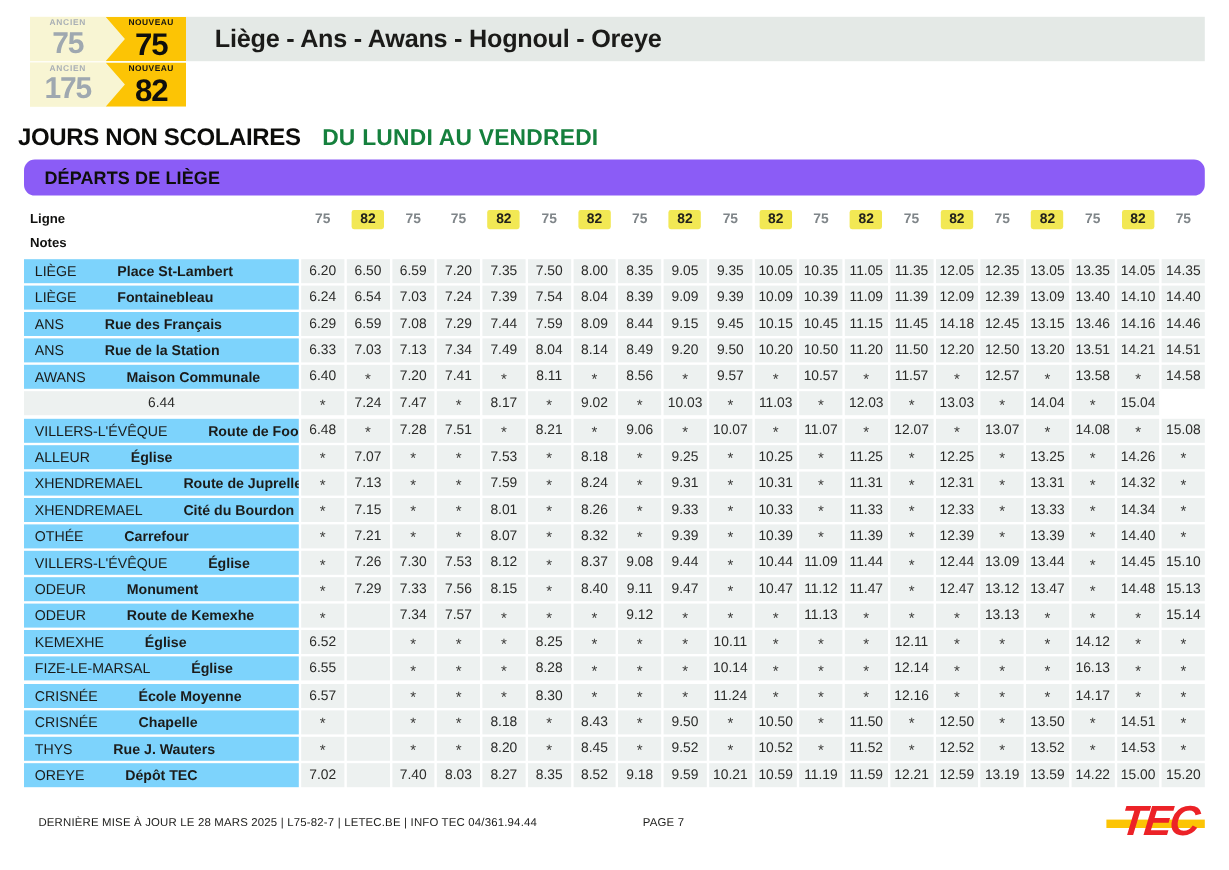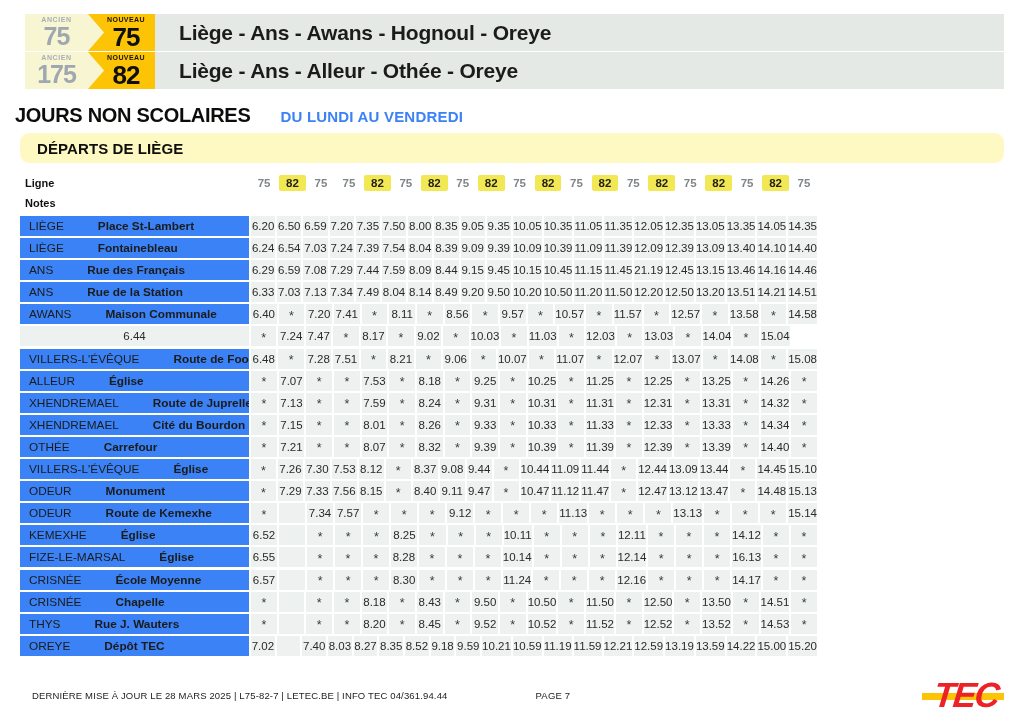--- a/index.html
+++ b/index.html
@@ -17,49 +17,49 @@
   .ancien-label{font-size:7px;font-weight:700;color:#A9AFB5;letter-spacing:.6px;margin-bottom:1px;}
   .ancien-num{font-size:25px;font-weight:700;color:#9FA8B0;letter-spacing:-1px;}
   .badge-nouveau{width:58px;background:#FCC405;clip-path:polygon(0 0,100% 0,100% 100%,0 100%,24% 50%);
     display:flex;flex-direction:column;align-items:center;justify-content:center;line-height:1;padding-left:9px;}
   .nouveau-label{font-size:7px;font-weight:700;color:#141412;letter-spacing:.4px;margin-bottom:1px;}
   .nouveau-num{font-size:26px;font-weight:700;color:#0f0f0d;letter-spacing:-1px;}
   .route-strip{flex:1;background:#E4E9E6;display:flex;align-items:center;padding-left:24px;
     font-size:21px;font-weight:700;letter-spacing:-0.2px;color:#1b1b19;white-space:nowrap;}
 
   
-  .section-heading{margin:15px 20px 0 15px;display:flex;align-items:baseline;height:24px;gap:12px;}
+  .section-heading{margin:15px 20px 0 15px;display:flex;align-items:baseline;height:24px;}
   .section-title{font-size:20px;font-weight:700;letter-spacing:-0.3px;color:#0c0c0a;}
-  .section-subtitle{margin-left:18px;font-size:15px;font-weight:700;color:#3b82f6;letter-spacing:.2px;}
+  .section-subtitle{margin-left:18px;font-size:19px;font-weight:700;color:#15803d;letter-spacing:.2px;}
 
   
-  .banner{margin:5px 20px 0 20px;height:30px;background:#fef9c3;border-radius:9px;
+  .banner{margin:5px 20px 0 20px;height:30px;background:#8b5cf6;border-radius:9px;
     display:flex;align-items:center;padding-left:17px;box-sizing:border-box;}
   .banner-title{font-size:15px;font-weight:700;letter-spacing:.1px;color:#0e0e0c;}
 
   
-  .timetable{margin:9px 33px 0 20px;width:797px;}
+  .timetable{margin:9px 33px 0 20px;width:984px;}
   .trow{display:grid;grid-template-columns:229px repeat(20,1fr);column-gap:2px;}
   .ligne-row{height:22px;align-items:center;}
   .hdr-label{font-size:11px;font-weight:700;color:#121210;padding-left:5px;align-self:center;}
   .line-cell{display:flex;align-items:center;justify-content:center;}
   .line75{color:#7F8589;font-weight:700;font-size:11.5px;}
   .line82{background:#F2E854;color:#22211c;font-weight:700;font-size:11.5px;padding:2px 7px;border-radius:2px;}
   .notes-row{height:18px;margin-bottom:4px;align-items:center;}
   .stop-row{height:20px;margin-bottom:2.1px;}
-  .name-cell{background:#3b82f6;display:flex;align-items:center;padding-left:9px;
+  .name-cell{background:#7dd3fc;display:flex;align-items:center;padding-left:9px;
     font-size:11.8px;white-space:nowrap;overflow:hidden;color:#1b1b19;}
   .name-cell .city{font-weight:400;margin-right:4px;}
   .name-cell .stop{font-weight:700;padding-left:30px;}
   .time-cell{background:#EDF1F0;display:flex;align-items:center;justify-content:center;
     font-size:11.5px;font-weight:400;color:#2a2a28;}
   .time-cell.ast{font-size:12.5px;padding-top:3px;box-sizing:border-box;color:#3a3a38;}
 
   
-  .footer{position:absolute;left:32px;right:18px;bottom:10px;display:flex;align-items:center;height:40px;}
+  .footer{position:absolute;left:32px;right:18px;bottom:20px;display:flex;align-items:center;height:40px;}
   .footer-info{font-size:9.5px;color:#1d1d1b;letter-spacing:.15px;white-space:nowrap;}
   .footer-page{font-size:9.5px;color:#1d1d1b;margin-left:88px;letter-spacing:.2px;}
   .tec-logo{margin-left:auto;position:relative;width:80px;height:38px;}
   .tec-bar{position:absolute;left:-4px;right:2px;top:17px;height:7px;background:#FCC405;}
   .tec-text{position:absolute;inset:0;text-align:center;font-size:35px;line-height:38px;
     font-weight:700;font-style:italic;color:#EC2227;letter-spacing:-2px;transform:skewX(-6deg);}
 </style>
 </head>
 <body>
 
@@ -83,21 +83,20 @@
       <div class="badge-wrap">
         <div class="badge-ancien">
           <div class="ancien-label">ANCIEN</div>
           <div class="ancien-num">175</div>
         </div>
         <div class="badge-nouveau">
           <div class="nouveau-label">NOUVEAU</div>
           <div class="nouveau-num">82</div>
         </div>
       </div>
-      <div class="route-strip">Liège - Ans - Alleur - Othée - Oreye</div>
     </div>
   </div>
 
   <div class="section-heading">
     <span class="section-title">JOURS NON SCOLAIRES</span>
     <span class="section-subtitle">DU LUNDI AU VENDREDI</span>
   </div>
 
   <div class="banner">
     <span class="banner-title">DÉPARTS DE LIÈGE</span>
@@ -235,21 +234,21 @@
           <div class="time-cell">7.44</div>
           <div class="time-cell">7.59</div>
           <div class="time-cell">8.09</div>
           <div class="time-cell">8.44</div>
           <div class="time-cell">9.15</div>
           <div class="time-cell">9.45</div>
           <div class="time-cell">10.15</div>
           <div class="time-cell">10.45</div>
           <div class="time-cell">11.15</div>
           <div class="time-cell">11.45</div>
-          <div class="time-cell">21.19</div>
+          <div class="time-cell">14.18</div>
           <div class="time-cell">12.45</div>
           <div class="time-cell">13.15</div>
           <div class="time-cell">13.46</div>
           <div class="time-cell">14.16</div>
           <div class="time-cell">14.46</div>
         </div>
         <div class="trow stop-row">
           <div class="name-cell">
             <span class="city">ANS</span>
             <span class="stop">Rue de la Station</span>

